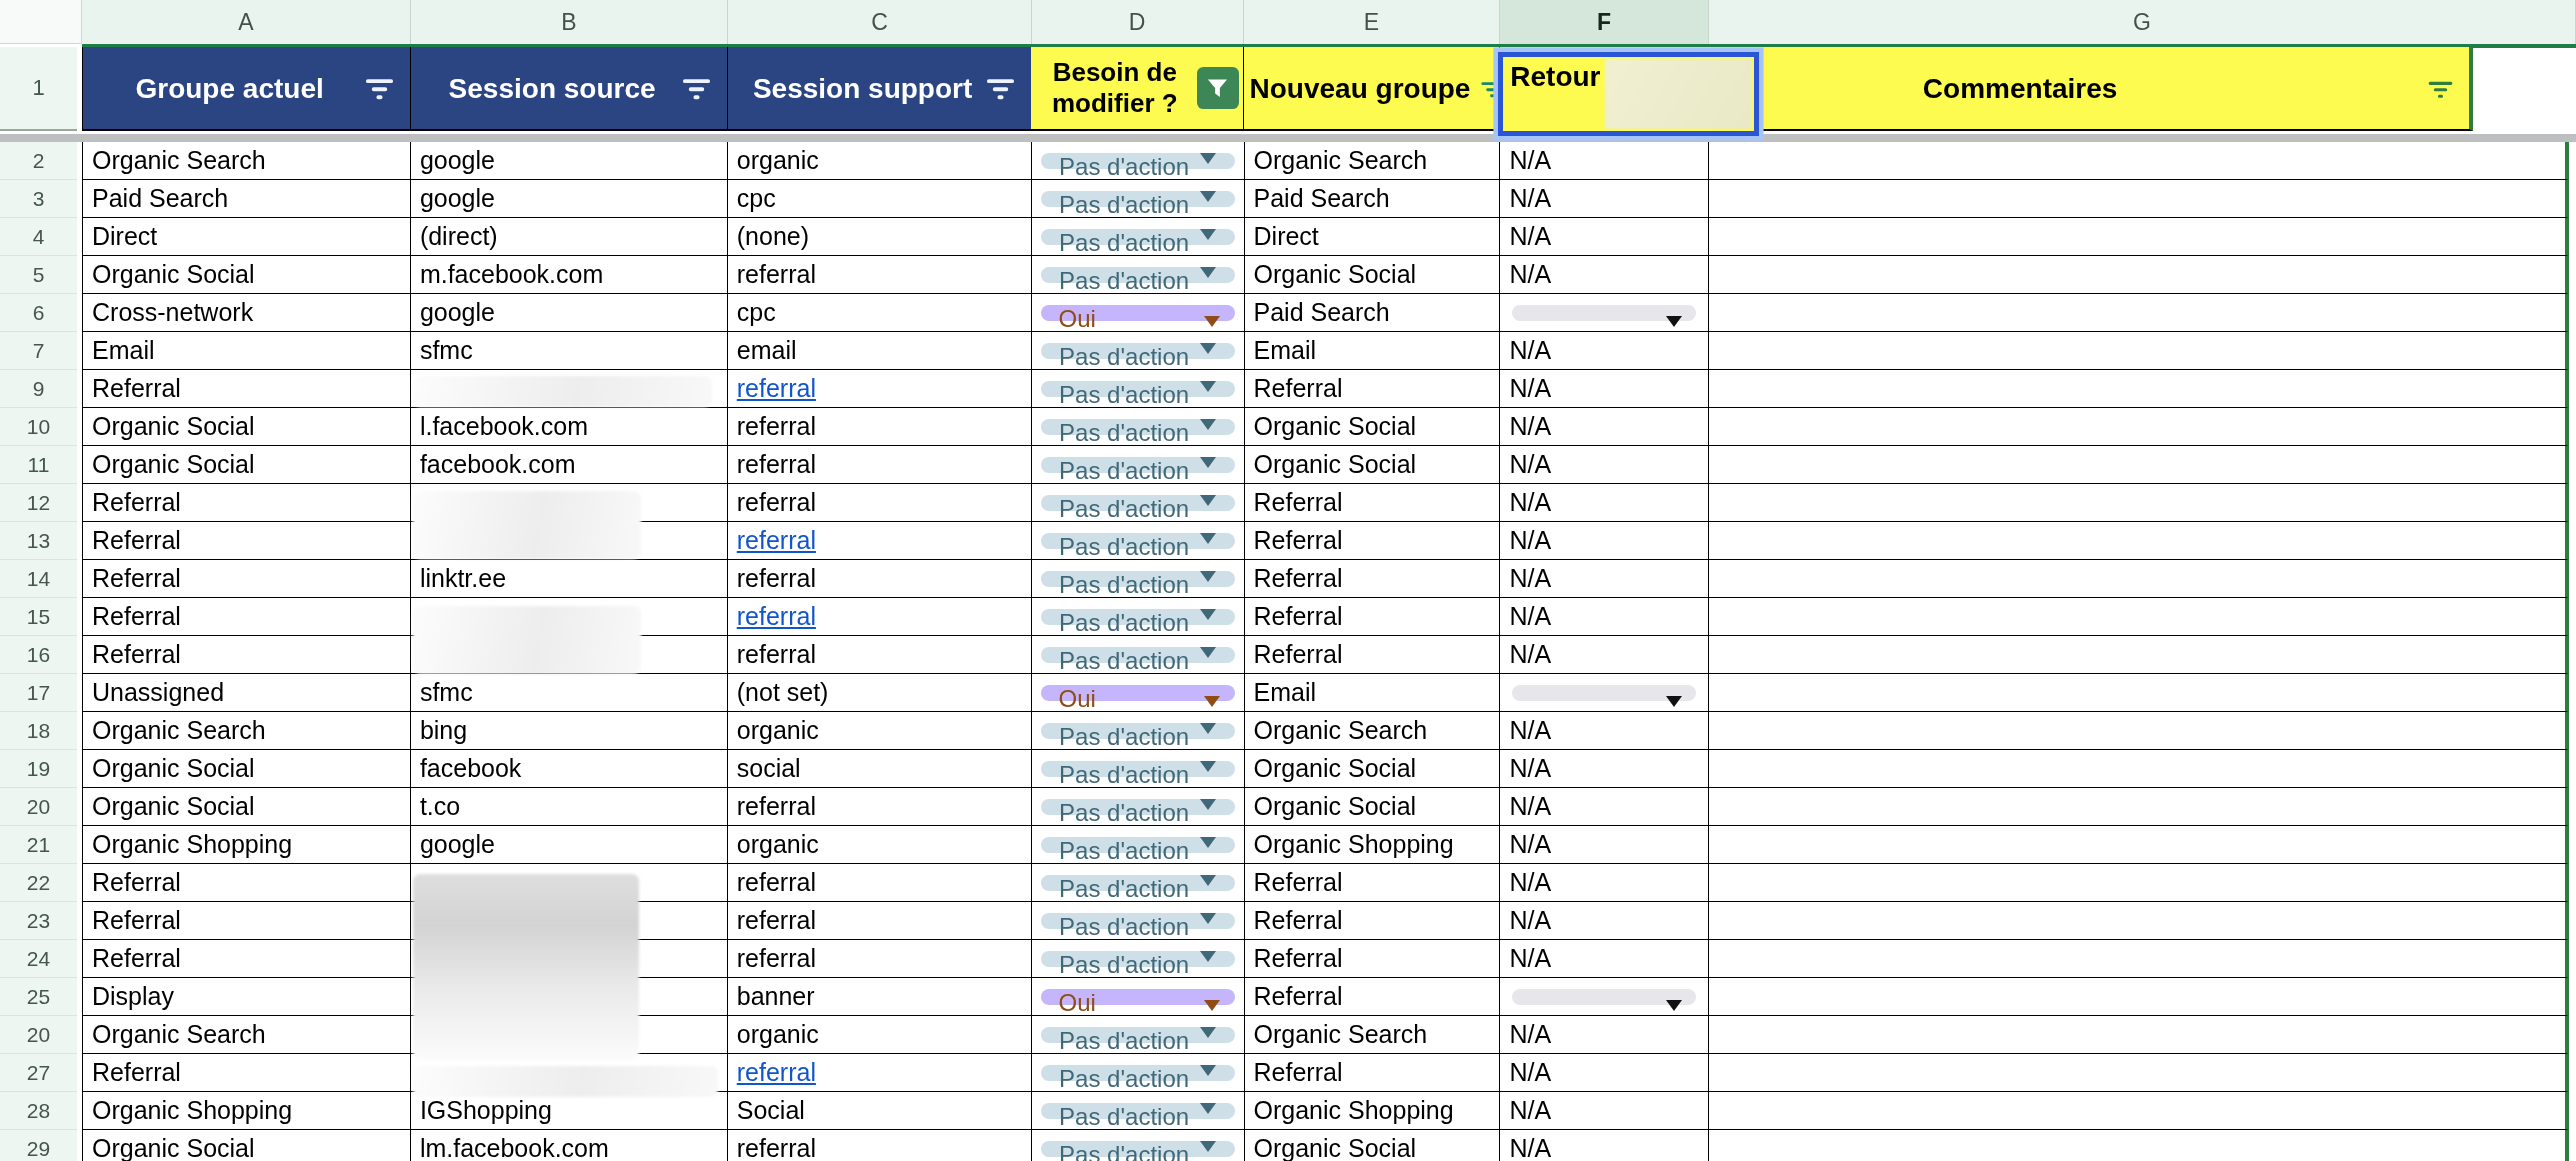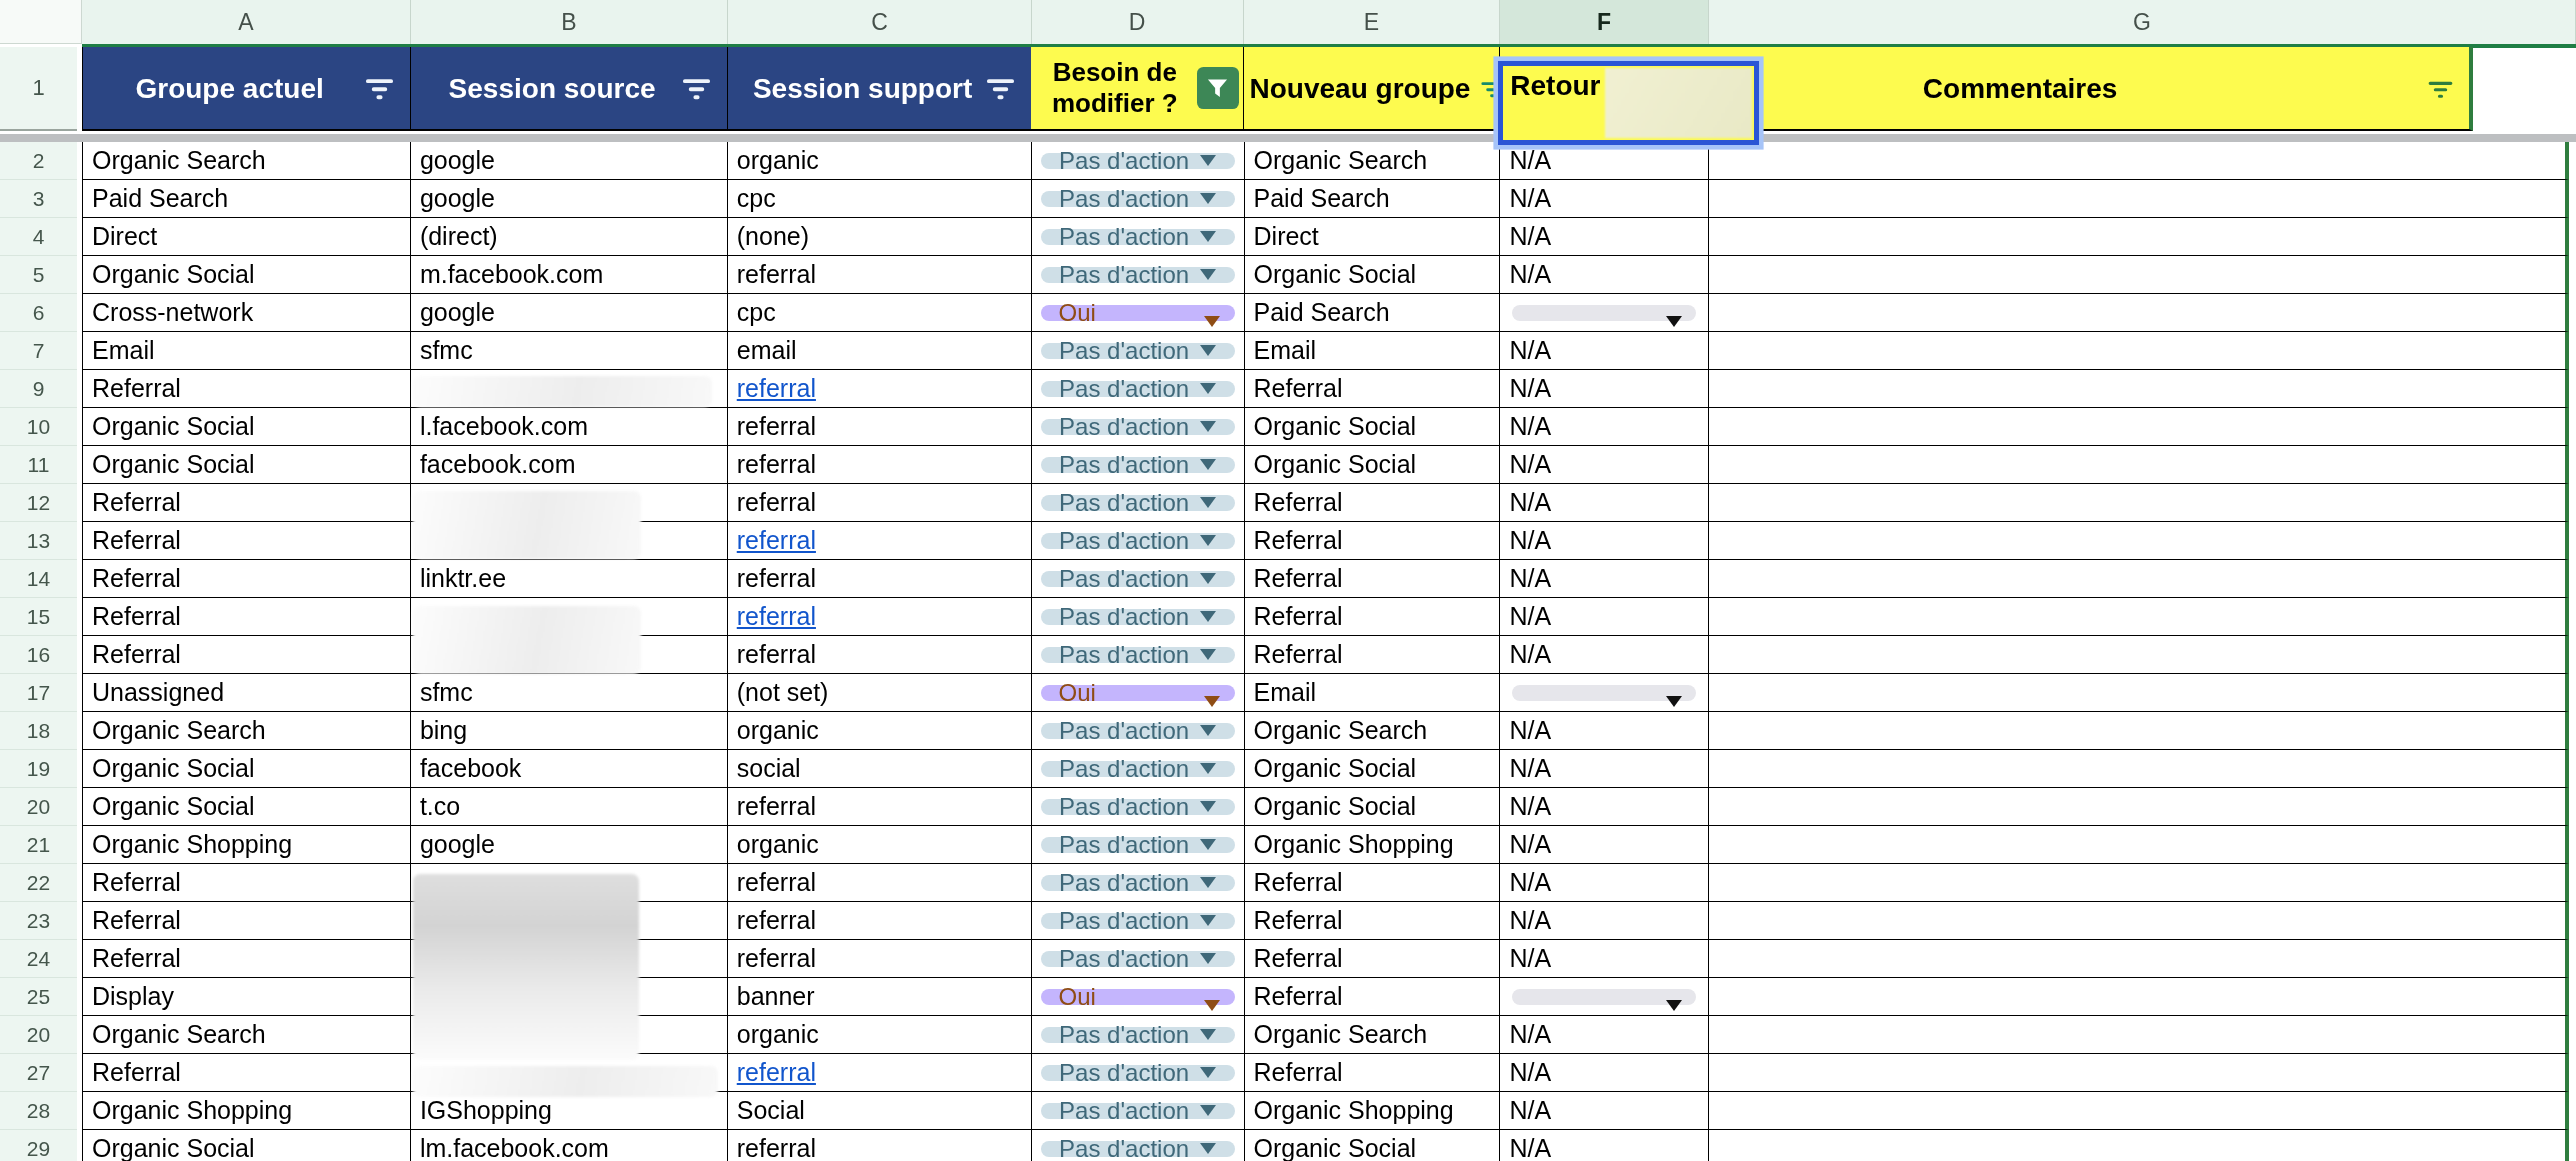--- a/index.html
+++ b/index.html
@@ -51,37 +51,37 @@
   .wA{width:329px}.wB{width:317px}.wC{width:304px}.wD{width:213px}.wE{width:256px}
   .wF{width:209px}.wG{width:860px}
   .linktext{color:#1155cc;text-decoration:underline;}
 
   
   .gutrows{position:absolute;left:0;top:142px;width:77px;}
   .gut{height:38px;box-sizing:border-box;background:#edf6f1;border-bottom:1.8px solid #d9e6de;
        display:flex;align-items:center;justify-content:center;font-size:21px;color:#45564c;}
 
   
-  .pill{position:relative;height:16px;border-radius:16.4px;display:flex;align-items:center;
+  .pill{position:relative;height:16px;border-radius:16.4px;display:flex;align-items:flex-start;
         box-sizing:border-box;}
   .pill-noaction{width:194px;background:#cfdfe7;color:#3f6879;justify-content:center;gap:11px;}
   .pill-oui{width:194px;background:#c4b5fd;color:#8f4d15;padding-left:18px;}
   .pill-empty{width:184px;background:#e6e6eb;color:#111;}
   .tri{width:0;height:0;border-left:8.2px solid transparent;border-right:8.2px solid transparent;
        border-top:11px solid currentColor;}
   .tri.abs{position:absolute;right:14.6px;top:11px;}
   .plabel{font-size:24px;}
 
   
   .redact{position:absolute;border-radius:7.3px;filter:blur(1.8px);}
   .redact.small{background:linear-gradient(100deg,#fcfcfc 0%,#ededed 55%,#f8f8f8 100%);}
   .redact.big{background:linear-gradient(180deg,#dedede 0%,#d3d3d3 28%,#eaeaea 62%,#fbfbfb 100%);}
 
   
-  .editor{position:absolute;left:1498px;top:61px;width:261px;height:84px;box-sizing:border-box;
+  .editor{position:absolute;left:1498px;top:52px;width:261px;height:84px;box-sizing:border-box;
           background:#fdfb4f;border:5.5px solid #2a55d5;box-shadow:0 0 0 4.6px #a6c4f8;z-index:9;}
   .editor .val{position:absolute;left:7.3px;top:3.7px;font-size:28px;font-weight:700;color:#000;}
   .editor .ered{position:absolute;left:102px;top:1.8px;right:1.8px;bottom:1.8px;
           background:linear-gradient(120deg,#f1f0d2 0%,#ececcb 60%,#e9e9c6 100%);filter:blur(0.9px);}
 
   svg{display:block;}
 </style>
 </head>
 <body>
 

